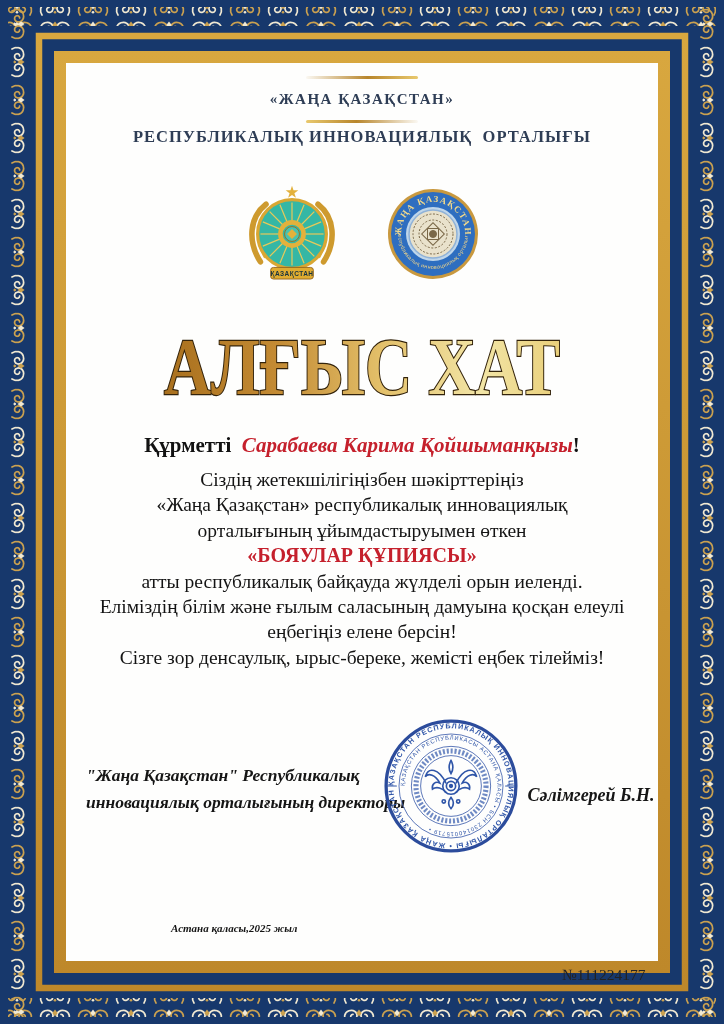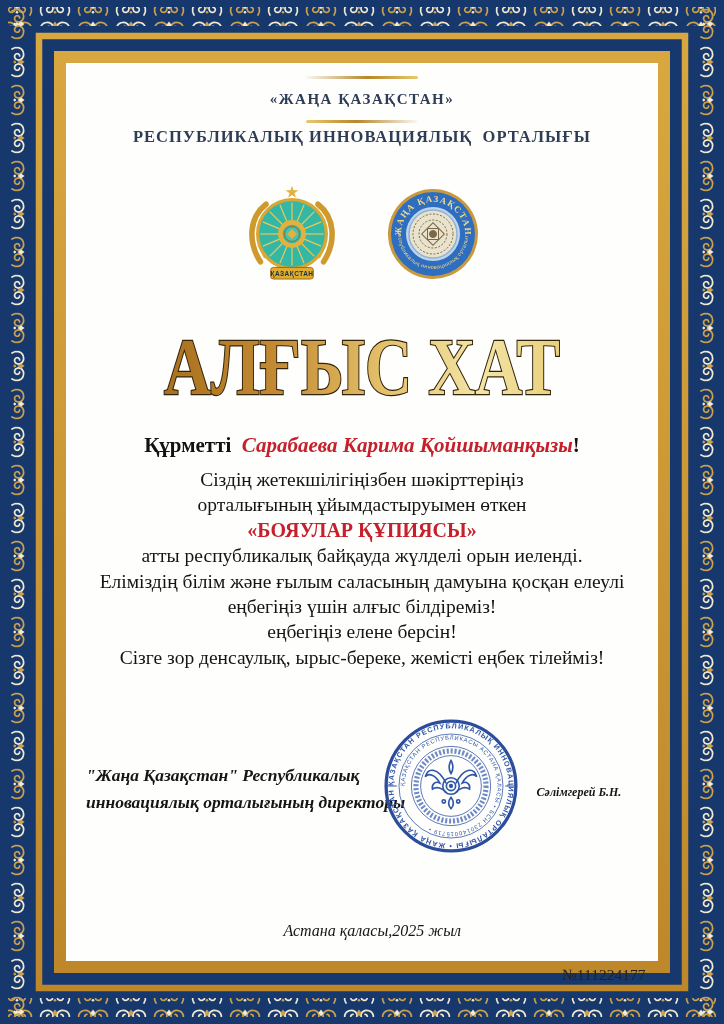--- a/index.html
+++ b/index.html
@@ -23,24 +23,24 @@
   .recipient{margin-top:18px;font-size:21px;font-weight:bold;color:#121212;}
   .recipient .name{color:#C5202C;font-style:italic;}
   
   .body{margin-top:9px;padding:0 18px;font-size:19.5px;line-height:25.4px;color:#141414;}
   .body .contest{color:#C5202C;font-weight:bold;font-size:20px;}
   
   .sig-block{position:absolute;left:20px;top:699px;width:320px;text-align:left;
              font-weight:bold;font-style:italic;font-size:17.5px;line-height:26.5px;color:#151515;}
   .stamp{position:absolute;left:316px;top:654px;width:138px;height:138px;}
   .sig-name{position:absolute;left:448px;top:722px;width:130px;text-align:center;
-            font-weight:bold;font-style:italic;font-size:12px;color:#151515;}
-  
-  .footer-place{position:absolute;left:105px;top:859px;width:290px;text-align:right;
-                font-weight:normal;font-style:italic;font-size:16px;color:#151515;}
+            font-weight:bold;font-style:italic;font-size:18px;color:#151515;padding-left:12px;}
+  
+  .footer-place{position:absolute;left:105px;top:859px;width:290px;text-align:left;
+                font-weight:bold;font-style:italic;font-size:11px;color:#151515;}
   .footer-number{position:absolute;left:496px;top:903px;font-size:15.5px;color:#222;}
 </style>
 </head>
 <body>
 
 <div class="page">
 
   <svg class="frame-svg" width="724" height="1024" viewBox="0 0 724 1024">
     <defs>
       <linearGradient id="gframe" x1="0" y1="0" x2="0" y2="1">
@@ -168,25 +168,25 @@
       </svg>
     </div>
 
     <div class="recipient">
       <span>Құрметті</span>&nbsp;
       <span class="name">Сарабаева Карима Қойшыманқызы</span><span>!</span>
     </div>
 
     <div class="body">
       <div>Сіздің жетекшілігіңізбен шәкірттеріңіз</div>
+      <div>«Жаңа Қазақстан» республикалық инновациялық</div>
       <div>орталығының ұйымдастыруымен өткен</div>
       <div class="contest">«БОЯУЛАР ҚҰПИЯСЫ»</div>
       <div>атты республикалық байқауда жүлделі орын иеленді.</div>
       <div>Еліміздің білім және ғылым саласының дамуына қосқан елеулі</div>
-      <div>еңбегіңіз үшін алғыс білдіреміз!</div>
       <div>еңбегіңіз елене берсін!</div>
       <div>Сізге зор денсаулық, ырыс-береке, жемісті еңбек тілейміз!</div>
     </div>
 
     <div class="sig-block">
       <div>"Жаңа Қазақстан" Республикалық</div>
       <div>инновациялық орталығының директоры</div>
     </div>
 
     <svg class="stamp" viewBox="0 0 134 134">

